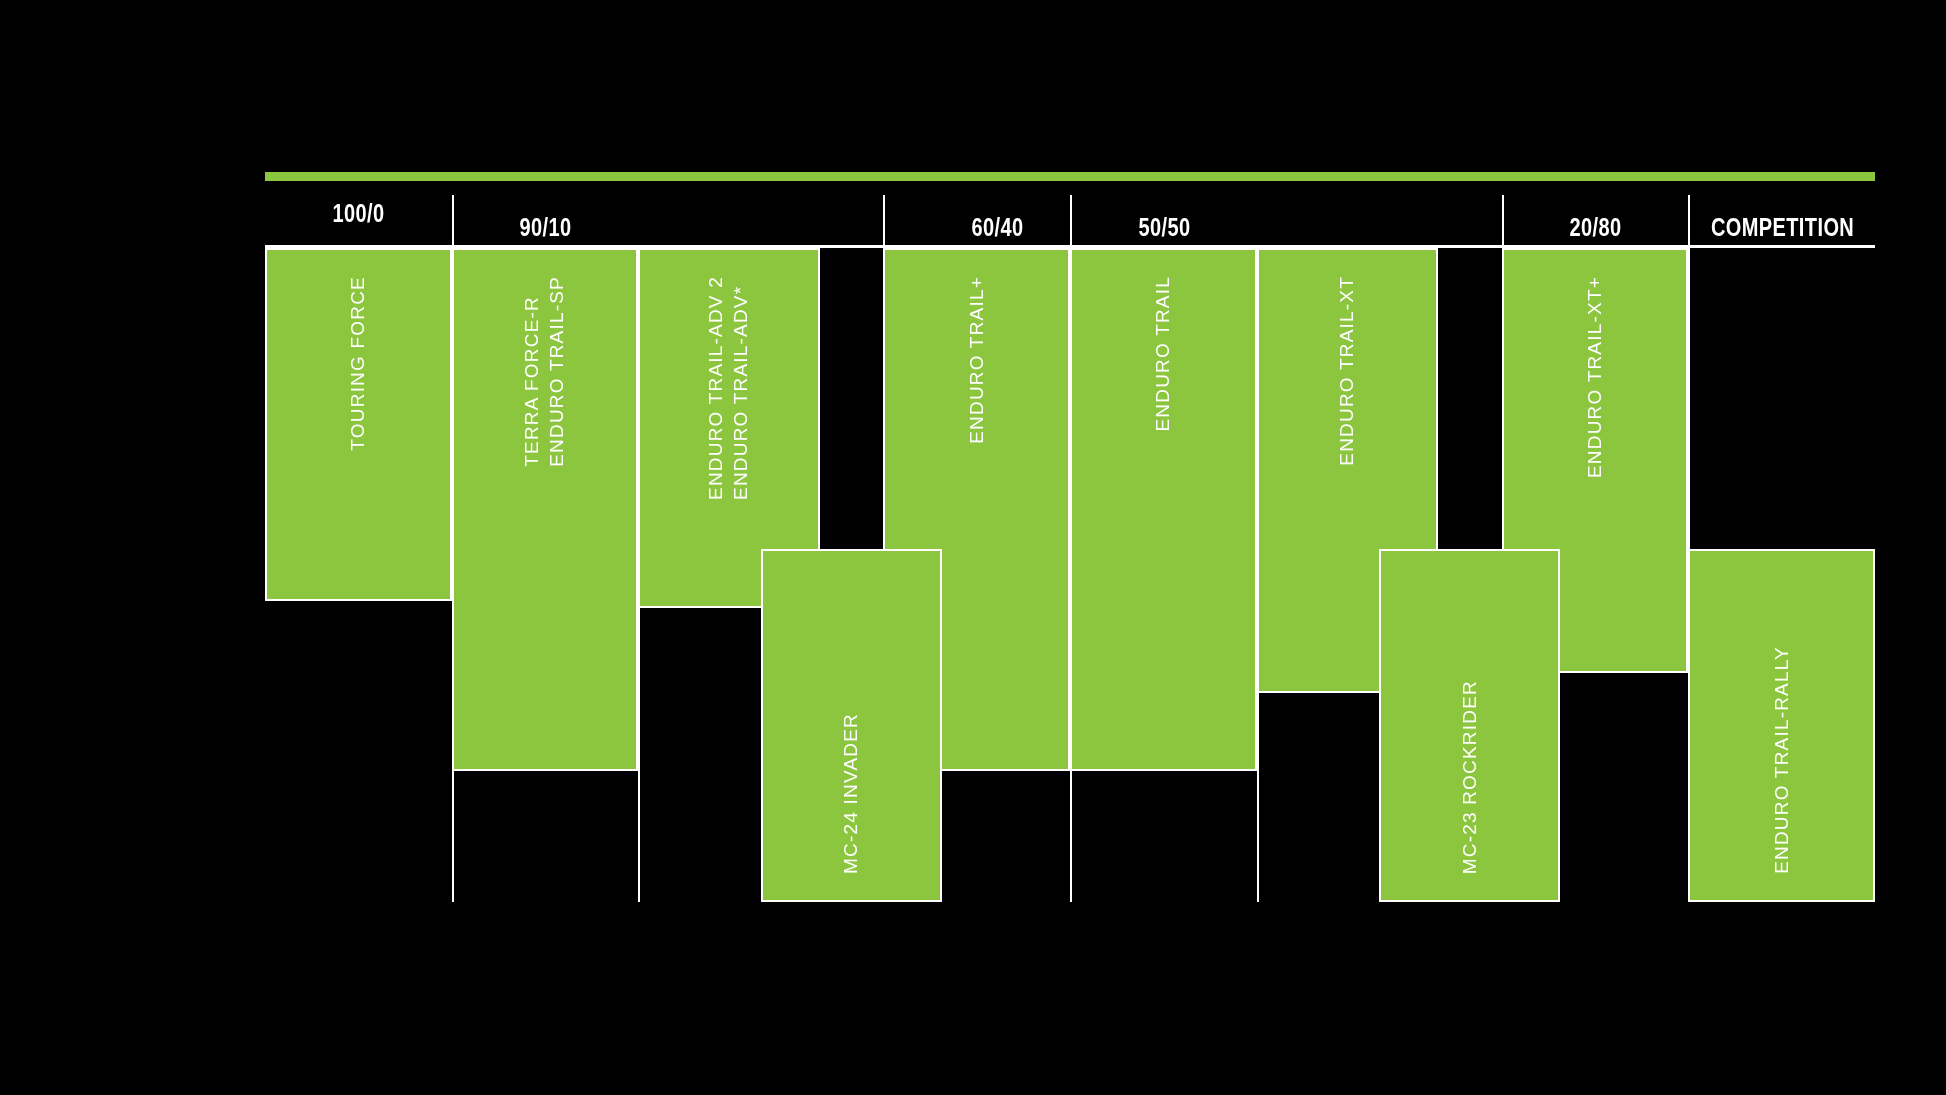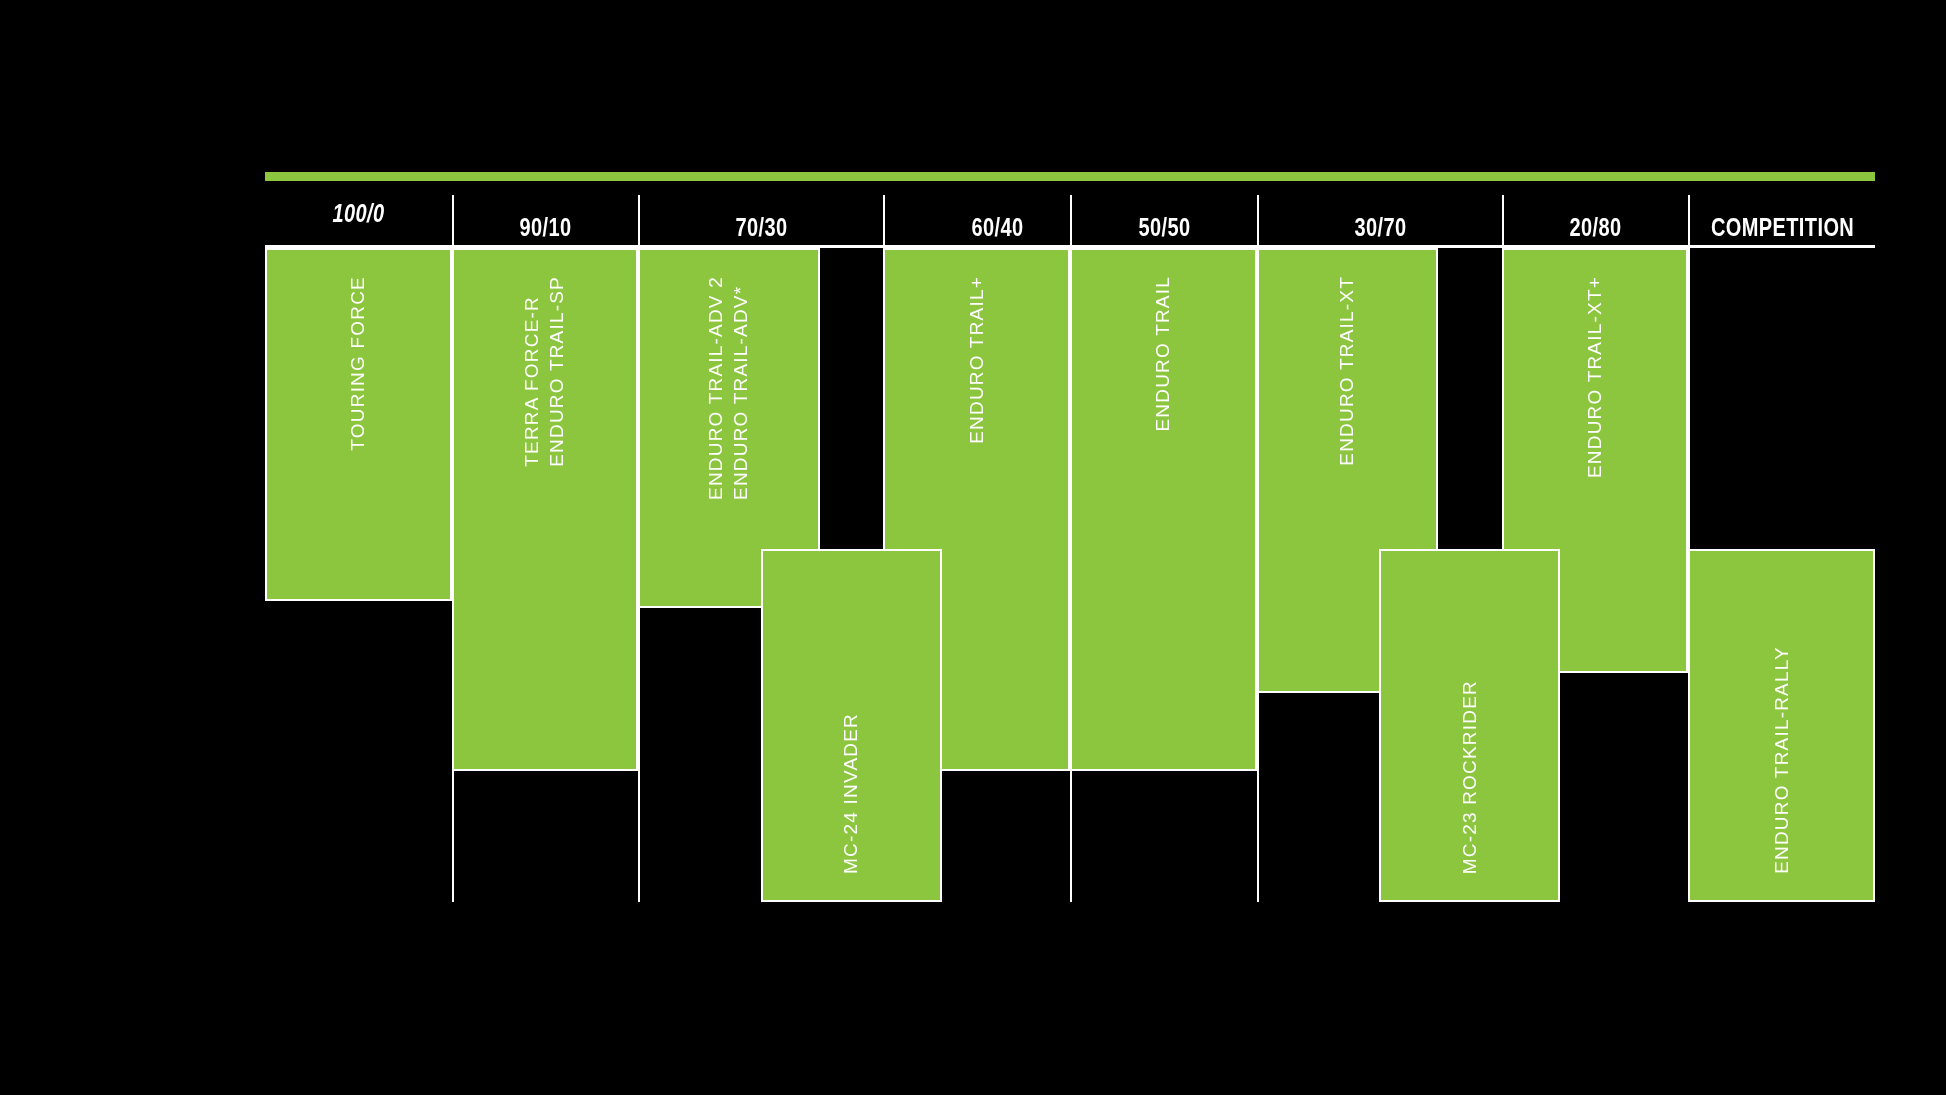--- a/index.html
+++ b/index.html
@@ -86,37 +86,31 @@
   }
 </style>
 </head>
 <body>
 
 <div id="chart">
 
   <div class="accent-rule"></div>
 
   <div class="header-band">
-      <div class="hdr-cell" style="left: 0%; width: 11.5944%; font-style: italic;">
+      <div class="hdr-cell" style="left: 0%; width: 11.5944%;">
         <span class="hdr-label">100/0</span>
       </div>
       <div class="hdr-cell" style="left: 11.5944%; width: 11.5944%;">
         <span class="hdr-label">90/10</span>
-      </div>
-      <div class="hdr-cell" style="left: 23.1888%; width: 15.2168%;">
-        <span class="hdr-label">70/30</span>
       </div>
       <div class="hdr-cell" style="left: 38.4056%; width: 11.5944%; padding-left: 40px;">
         <span class="hdr-label">60/40</span>
       </div>
       <div class="hdr-cell" style="left: 50%; width: 11.5944%;">
         <span class="hdr-label">50/50</span>
-      </div>
-      <div class="hdr-cell" style="left: 61.5944%; width: 15.2168%;">
-        <span class="hdr-label">30/70</span>
       </div>
       <div class="hdr-cell" style="left: 76.8112%; width: 11.5944%; align-items: center;">
         <span class="hdr-label">20/80</span>
       </div>
       <div class="hdr-cell" style="left: 88.4056%; width: 11.5944%;">
         <span class="hdr-label">COMPETITION</span>
       </div>
     </div>
 
   <div class="header-rule"></div>

